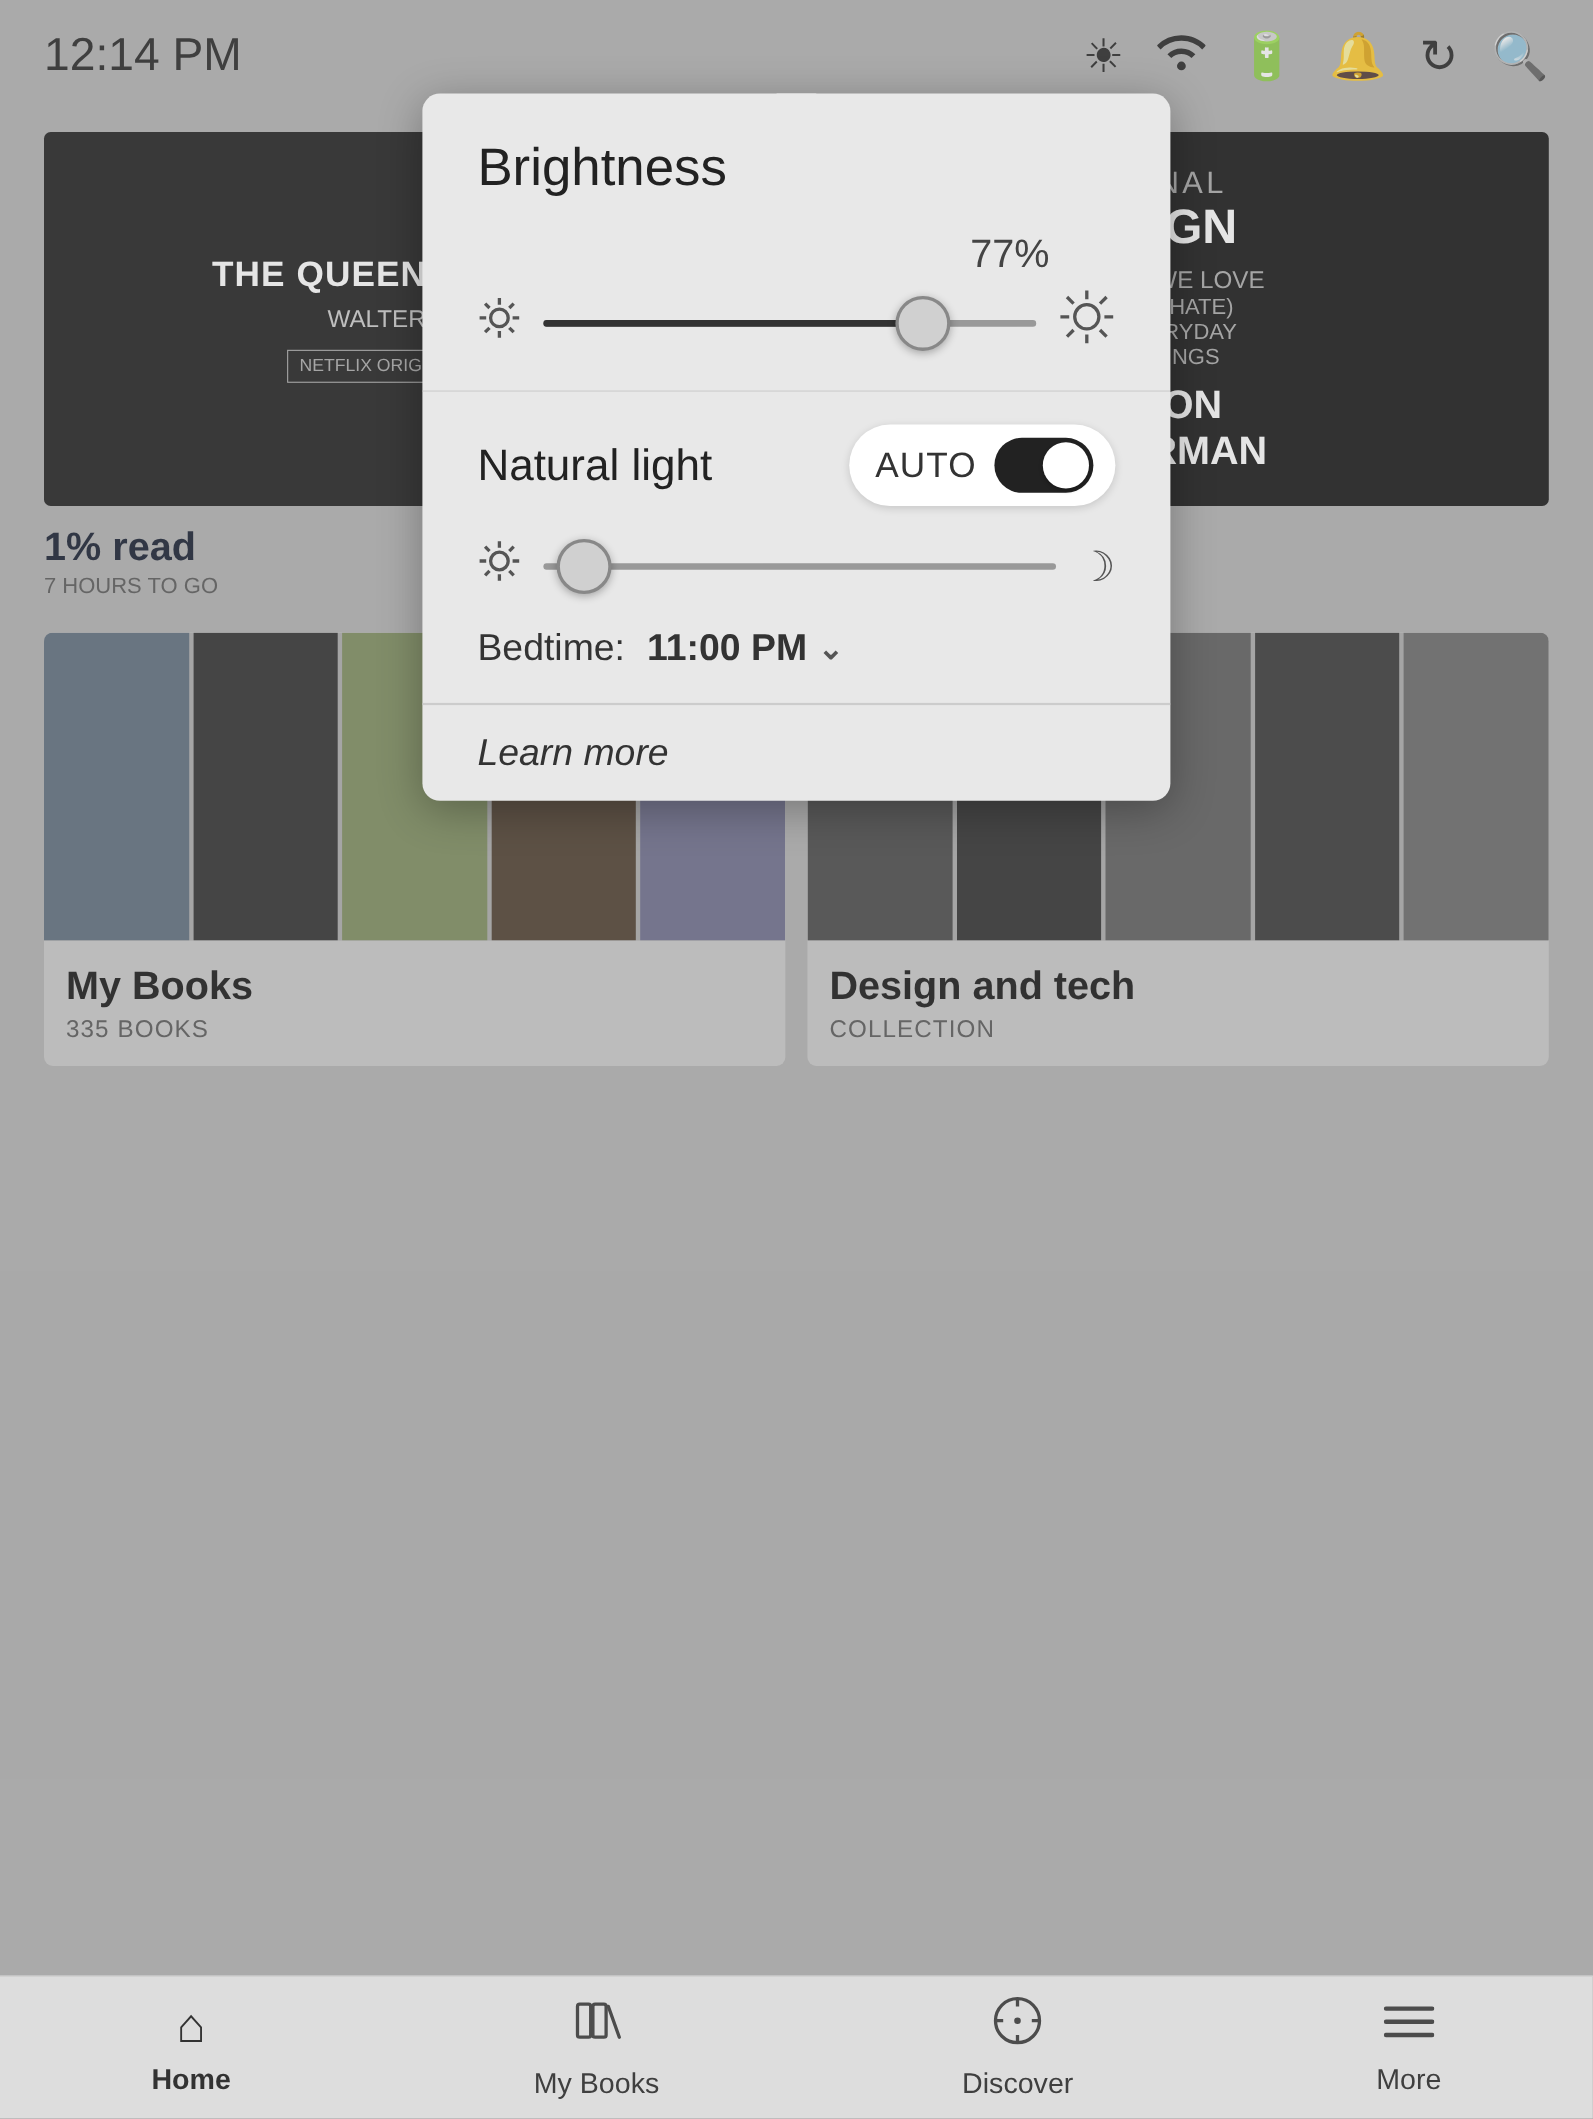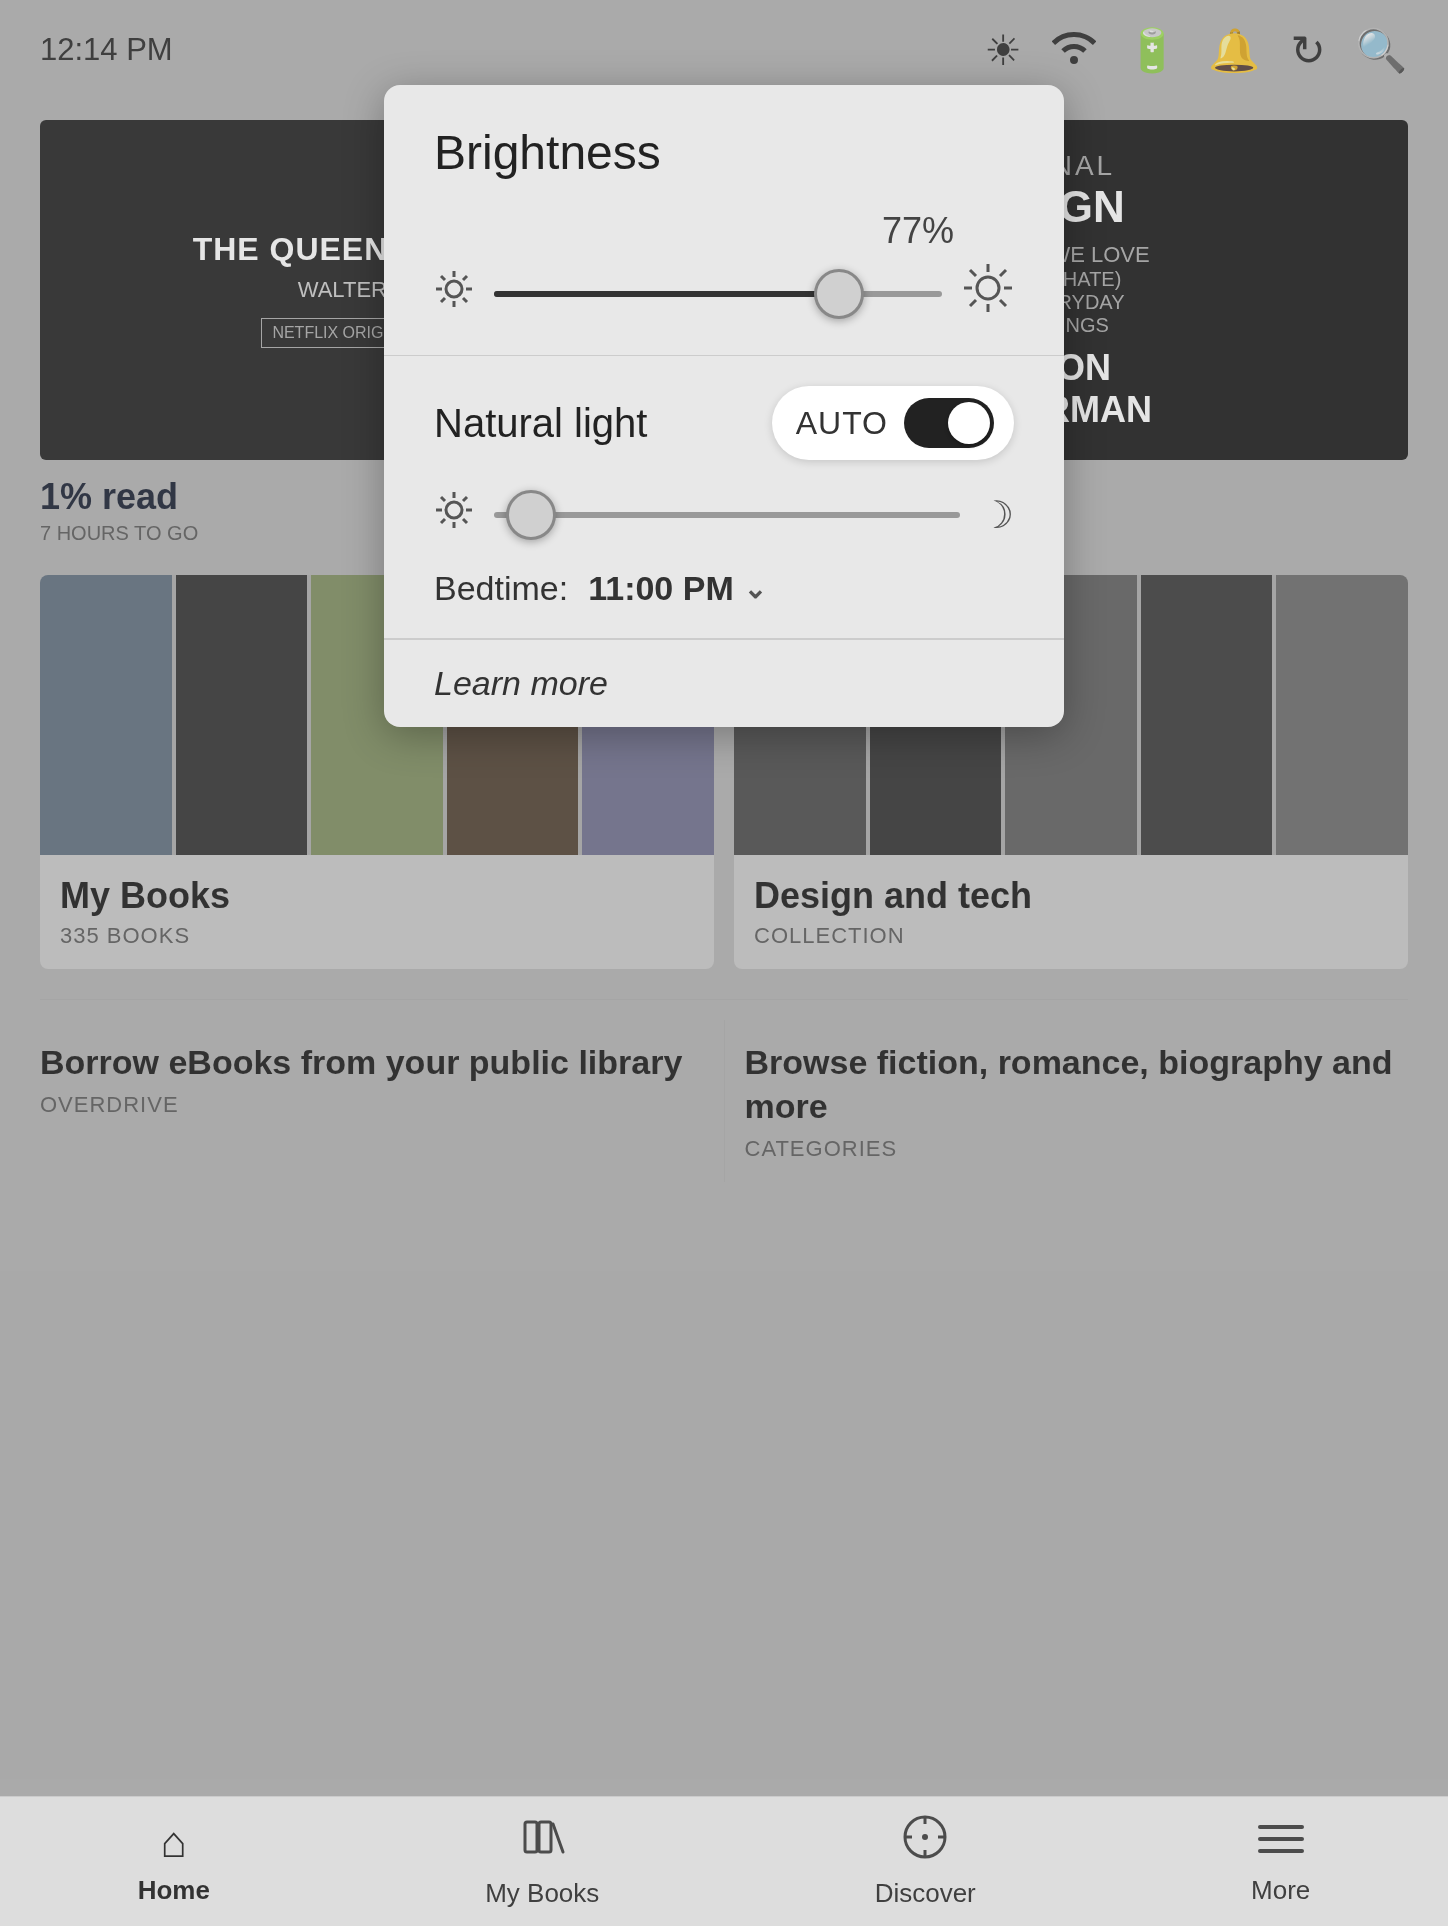--- a/index.html
+++ b/index.html
@@ -19,21 +19,21 @@
       left: 0;
       width: 100%;
       height: 100px;
       display: flex;
       align-items: center;
       justify-content: space-between;
       padding: 0 40px;
       z-index: 10;
     }
     .status-time {
-      font-size: 31px;
+      font-size: 42px;
       font-weight: 500;
       color: #222;
     }
     .status-icons {
       display: flex;
       align-items: center;
       gap: 30px;
     }
     .status-icon {
       font-size: 42px;
@@ -500,31 +500,20 @@
         <div class="mini-book" style="background:#333;"></div>
         <div class="mini-book" style="background:#666;"></div>
       </div>
       <div class="section-info">
         <div class="section-title">Design and tech</div>
         <div class="section-subtitle">COLLECTION</div>
       </div>
     </div>
   </div>
 
-  <div class="bottom-sections">
-    <div class="bottom-item">
-      <div class="bottom-title">Borrow eBooks from your public library</div>
-      <div class="bottom-sub">OVERDRIVE</div>
-    </div>
-    <div class="bottom-divider"></div>
-    <div class="bottom-item">
-      <div class="bottom-title">Browse fiction, romance, biography and more</div>
-      <div class="bottom-sub">CATEGORIES</div>
-    </div>
-  </div>
 </div>
 
 <div class="overlay"></div>
 
 <div class="brightness-panel">
   <div class="panel-notch"></div>
 
   <div class="brightness-section">
     <div class="section-heading">Brightness</div>
     <div class="brightness-value">77%</div>

